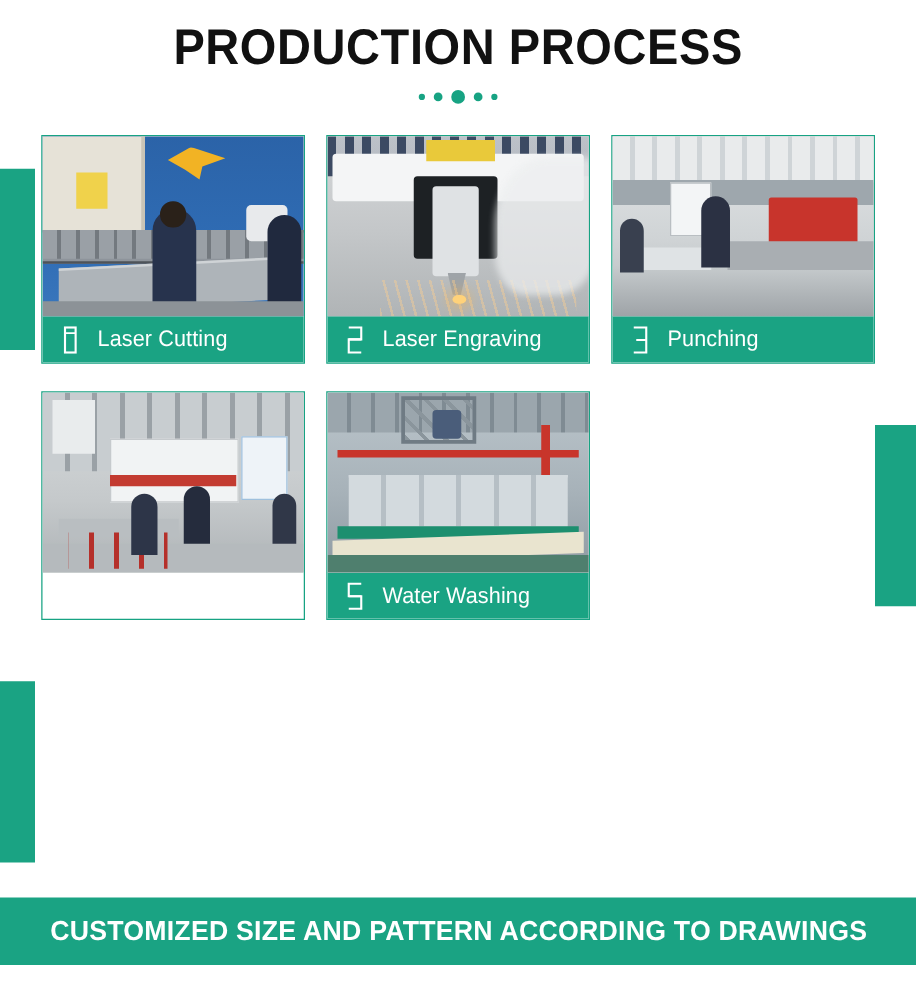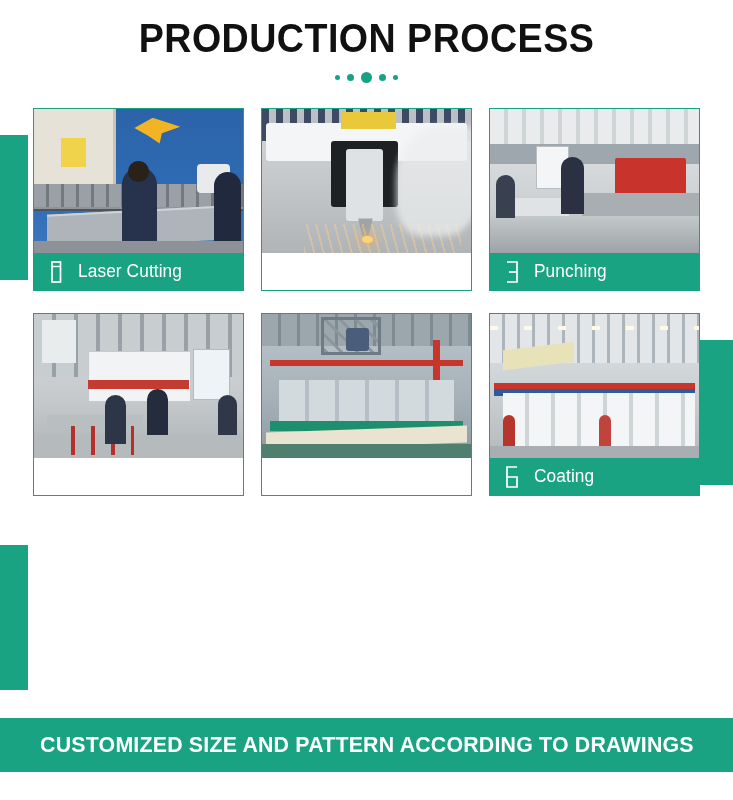--- a/index.html
+++ b/index.html
@@ -350,20 +350,27 @@
               <div class="sc-el gantry"></div>
               <div class="sc-el ylabel"></div>
             <div class="sc-el blk"></div>
               <div class="sc-el head2"></div>
               <div class="sc-el nozzle"></div>
             <div class="sc-el rays"></div>
               <div class="sc-el spark"></div>
               <div class="sc-el smoke"></div>
           </div>
         </div>
+        <div class="label">
+          <svg class="seg" viewBox="0 0 26 26">
+            <path d="M8 3 H18 V12.5 H8 V23 H18" fill="none" stroke="#ffffff" stroke-width="1.7" stroke-linejoin="miter"></path>
+            <line x1="8" y1="12.5" x2="18" y2="12.5" stroke="#ffffff" stroke-width="1.7"></line>
+          </svg>
+          <span class="label-text">Laser Engraving</span>
+        </div>
       </div>
 
       <div class="card">
         <div class="photo">
           <div class="scene p3">
             <div class="sc-el ceil"></div>
               <div class="sc-el wall"></div>
               <div class="sc-el board"></div>
             <div class="sc-el mach"></div>
               <div class="sc-el floor"></div>
@@ -415,43 +422,29 @@
               <div class="sc-el hoist"></div>
             <div class="sc-el rail"></div>
               <div class="sc-el rail2"></div>
             <div class="sc-el tank"></div>
               <div class="sc-el tankrep"></div>
             <div class="sc-el greenbase"></div>
               <div class="sc-el pan"></div>
               <div class="sc-el low"></div>
           </div>
         </div>
-      </div>
-
-      <div class="card">
-        <div class="photo">
-          <div class="scene p6">
-            <div class="sc-el ceil6"></div>
-              <div class="sc-el lamps"></div>
-              <div class="sc-el duct"></div>
-            <div class="sc-el rail6"></div>
-              <div class="sc-el blu"></div>
-              <div class="sc-el frames"></div>
-            <div class="sc-el man6"></div>
-              <div class="sc-el man7"></div>
-              <div class="sc-el floor6"></div>
-          </div>
-        </div>
         <div class="label">
           <svg class="seg" viewBox="0 0 26 26">
-            <path d="M18 3 H8 V23 H18 V13 H8" fill="none" stroke="#ffffff" stroke-width="1.7"></path>
+            <path d="M18 3 H8 V13 H18 V23 H8" fill="none" stroke="#ffffff" stroke-width="1.7"></path>
+            <line x1="8" y1="13" x2="18" y2="13" stroke="#ffffff" stroke-width="1.7"></line>
           </svg>
-          <span class="label-text">Coating</span>
+          <span class="label-text">Water Washing</span>
         </div>
       </div>
+
 
     </div>
   </div>
 
   <div class="row">
     <div class="block block-left"></div>
     <div class="cards">
 
 
 

